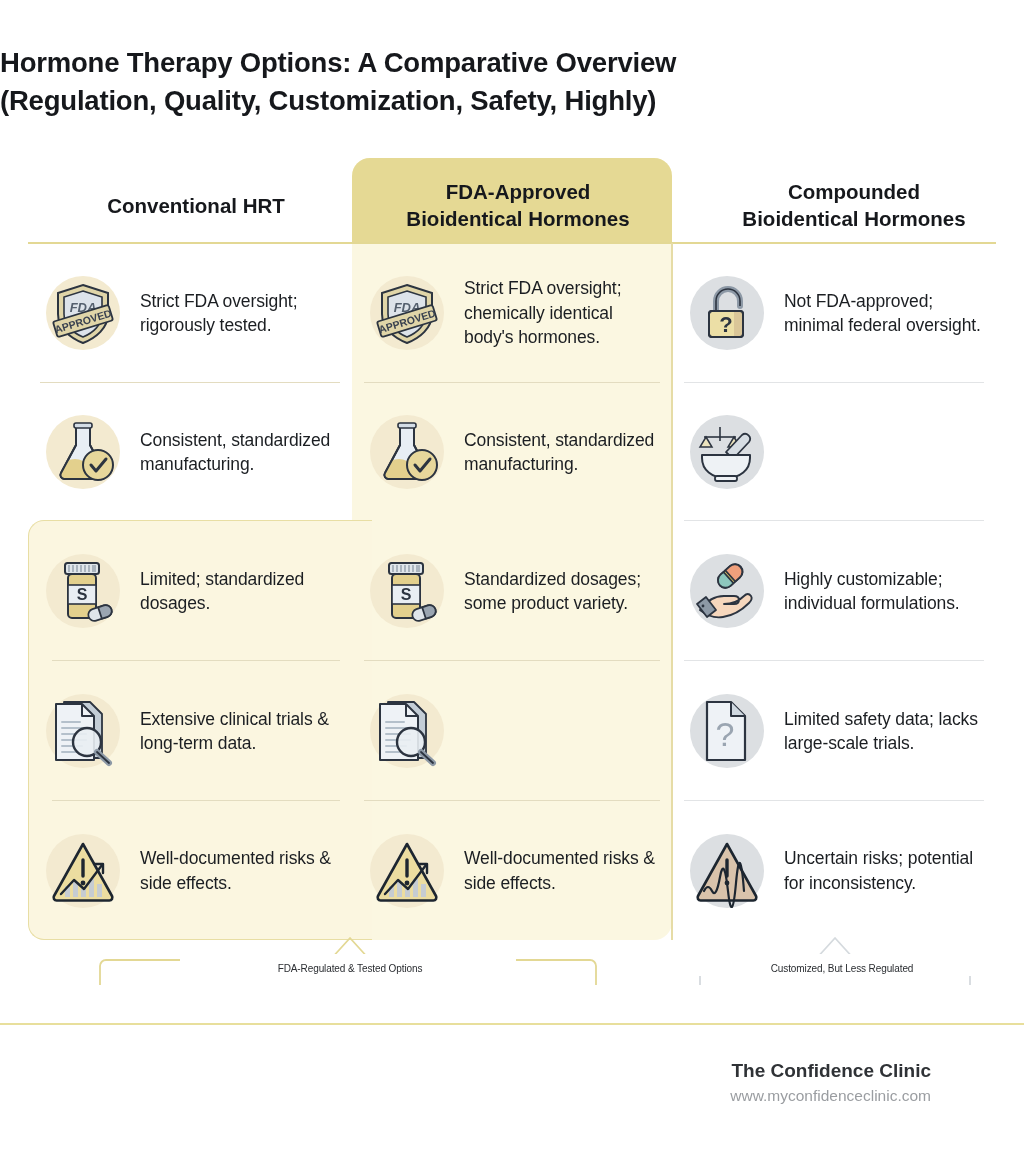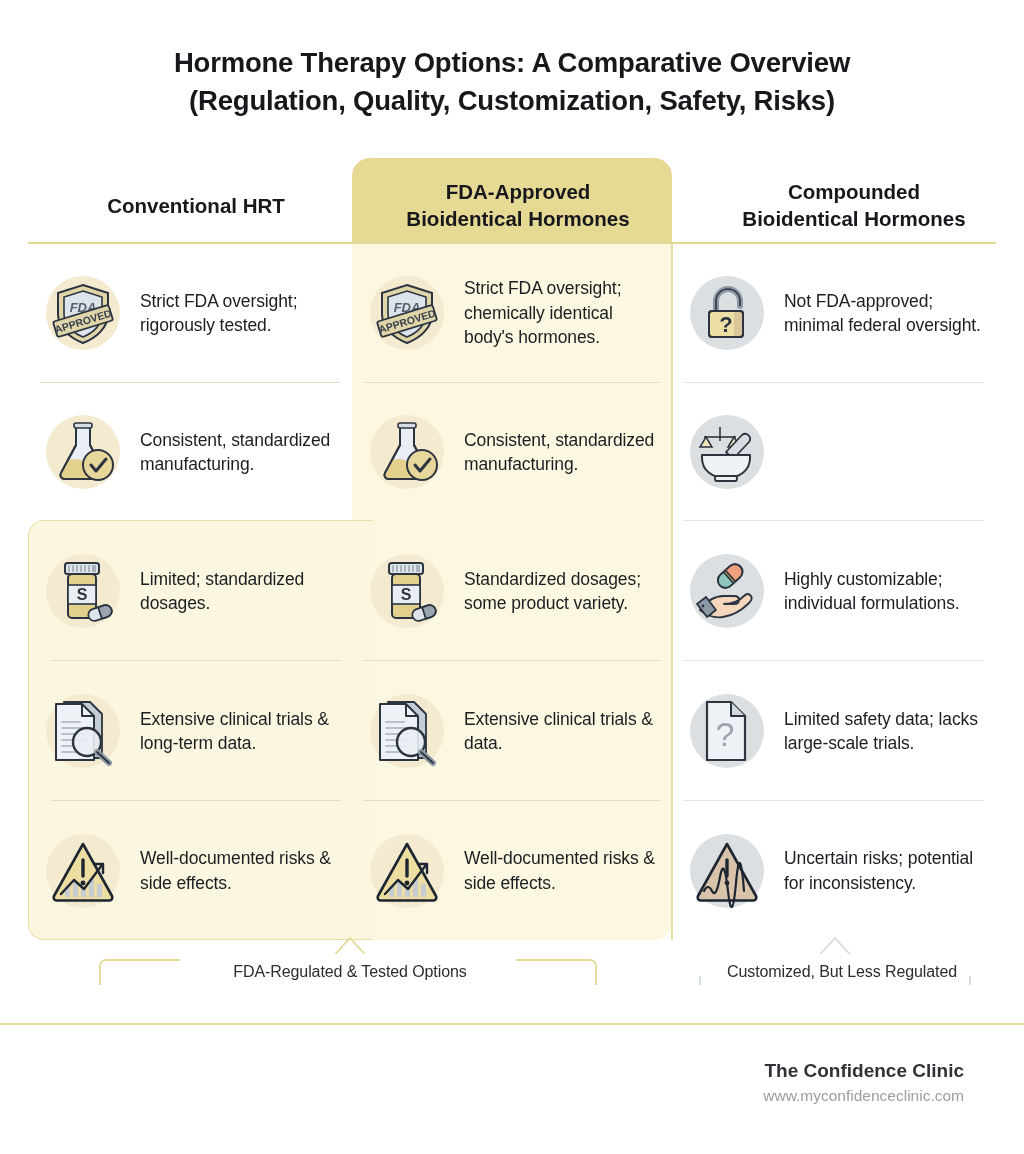--- a/index.html
+++ b/index.html
@@ -8,21 +8,21 @@
     background: #ffffff;
     font-family: "Liberation Sans", sans-serif;
     color: #1f2328;
     overflow: hidden;
   }
   .page { position: relative; width: 1024px; height: 1154px; }
 
   
   .title {
     position: absolute; left: 0; top: 44px; width: 1024px;
-    text-align: center;
+    text-align: left;
     font-size: 27.5px; font-weight: bold; line-height: 38px;
     letter-spacing: -0.2px;
     color: #16181c;
   }
   .title .l2 { display: block; }
 
   
   .mid-highlight {
     position: absolute; left: 352px; top: 158px;
     width: 320px; height: 782px;
@@ -108,39 +108,39 @@
     color: #1b1e22; letter-spacing: -0.1px;
   }
 
   
   .sep { position: absolute; height: 1px; background: #e2e4e6; }
   .sep-gold { background: #e3dcc0; }
 
   
   .bracket-svg { position: absolute; left: 0; top: 930px; width: 1024px; height: 70px; }
   .caption {
-    position: absolute; font-size: 16px; color: #2a2d31;
+    position: absolute; font-size: 10px; color: #2a2d31;
     text-align: center; letter-spacing: -0.1px;
   }
   .cap-left  { left: 140px; top: 963px; width: 420px; }
   .cap-right { left: 700px; top: 963px; width: 284px; }
 
   
-  .footer { position: absolute; left: 0; top: 1058px; width: 1024px; text-align: right; padding-right: 60px; }
+  .footer { position: absolute; left: 0; top: 1058px; width: 1024px; text-align: right; padding-right: 93px; }
   .brand { font-size: 19px; font-weight: bold; color: #2f3236; line-height: 26px; }
   .url   { font-size: 15.5px; color: #9a9da1; line-height: 24px; }
 </style>
 </head>
 <body>
 
 <div class="page">
 
   <div class="title">
     <span>Hormone Therapy Options: A Comparative Overview</span>
-    <span class="l2">(Regulation, Quality, Customization, Safety, Risks)</span>
+    <span class="l2">(Regulation, Quality, Customization, Safety, Highly)</span>
   </div>
 
   <div class="mid-highlight"></div>
   <div class="mid-head-band"></div>
 
   <div class="left-group"></div>
 
   <div class="headers">
     <div class="col-head ch1">
       <span>Conventional HRT</span>
@@ -371,21 +371,20 @@
             <line x1="16" y1="40" x2="40" y2="40"></line>
               <line x1="16" y1="46" x2="40" y2="46"></line>
             <line x1="16" y1="52" x2="36" y2="52"></line>
               <line x1="16" y1="58" x2="32" y2="58"></line>
           </g>
           <circle cx="41" cy="48" r="14" fill="#e9eef3" fill-opacity="0.9" stroke="#2c3440" stroke-width="2.4"></circle>
           <line x1="51" y1="58" x2="63" y2="69" stroke="#8d99a6" stroke-width="6" stroke-linecap="round"></line>
           <line x1="51" y1="58" x2="63" y2="69" stroke="#2c3440" stroke-width="1.8" stroke-linecap="round"></line>
         </svg>
       </div>
-      <div class="cell-text">Extensive clinical trials &amp; data.</div>
     </div>
 
     <div class="cell c3">
       <div class="icon-wrap">
         <div class="icon-disc disc-grey"></div>
         <svg width="74" height="74" viewBox="0 0 74 74">
           <path d="M17 8 h24 l14 14 v44 h-38 Z" fill="#eef2f6" stroke="#2c3440" stroke-width="2.2" stroke-linejoin="round"></path>
           <path d="M41 8 v14 h14" fill="#cfd8e0" stroke="#2c3440" stroke-width="2" stroke-linejoin="round"></path>
           <text x="35" y="52" text-anchor="middle" font-family="Liberation Sans, sans-serif" font-size="34" fill="#9aa5b1">?</text>
         </svg>

